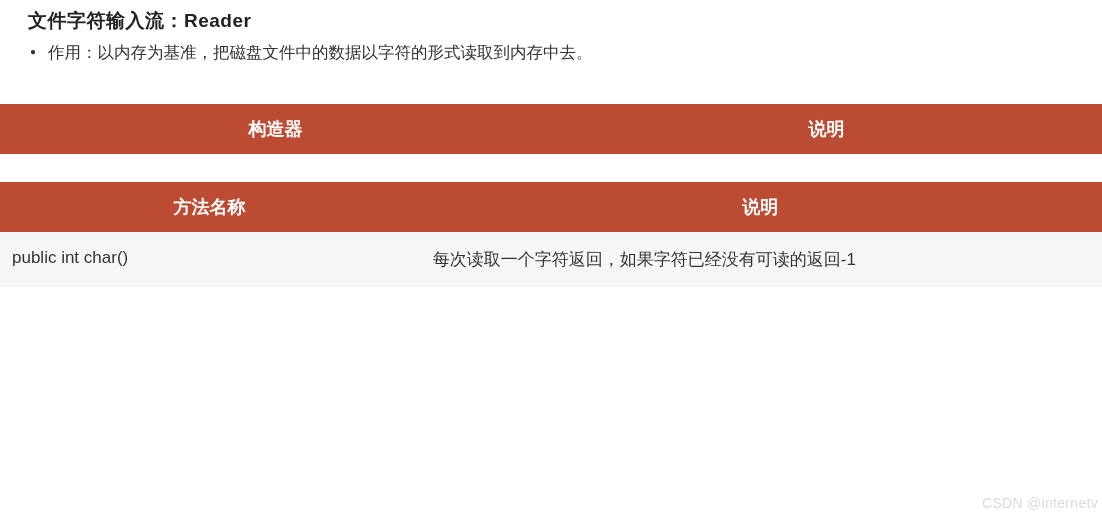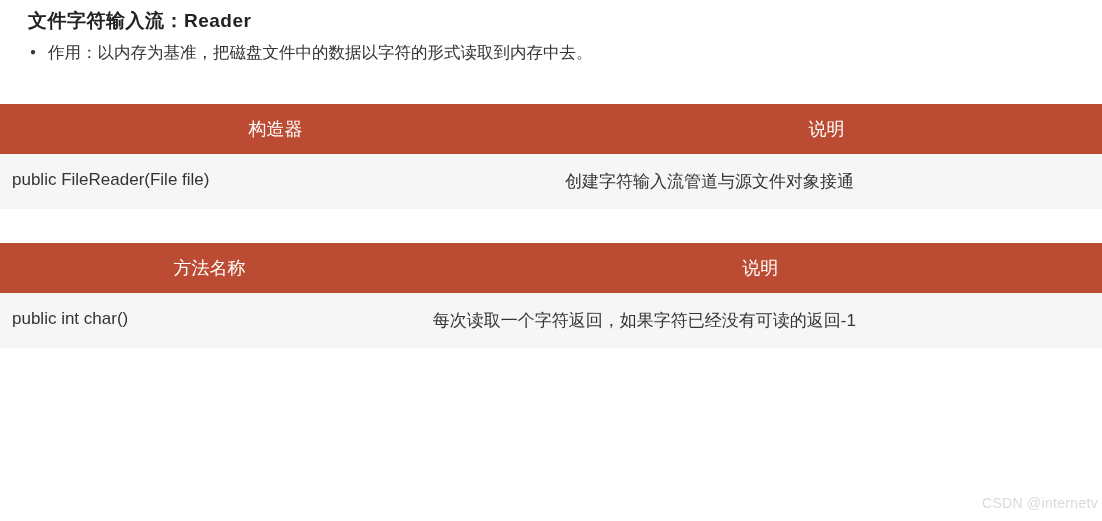--- a/index.html
+++ b/index.html
@@ -51,21 +51,21 @@
     .th-row {
       display: flex;
       width: 100%;
     }
     .th {
       background: #bc4b33;
       color: #ffffff;
       font-size: 18px;
       text-align: center;
       padding: 13px 0;
-      font-weight: 400;
+      font-weight: 700;
     }
     .td-row {
       display: flex;
       width: 100%;
       background: #f6f6f6;
       border-bottom: 6px solid #ffffff;
     }
     .td {
       padding: 16px 14px;
       font-size: 17px;
@@ -102,24 +102,20 @@
     <span class="bullet-text">
       <span>作用：</span><span>以内存为基准，把磁盘文件中的数据以字符的形式读取到内存中去。</span>
     </span>
   </div>
 
   <div class="table">
     <div class="th-row">
       <div class="th t1-col1">构造器</div>
       <div class="th t1-col2">说明</div>
     </div>
-    <div class="td-row">
-      <div class="td td-left t1-col1">public FileReader(File file)</div>
-      <div class="td t1-col2">创建字符输入流管道与源文件对象接通</div>
-    </div>
   </div>
 
   <div class="table second">
     <div class="th-row">
       <div class="th t2-col1">方法名称</div>
       <div class="th t2-col2">说明</div>
     </div>
     <div class="td-row">
       <div class="td td-left t2-col1">public int char()</div>
       <div class="td t2-col2">每次读取一个字符返回，如果字符已经没有可读的返回-1</div>

